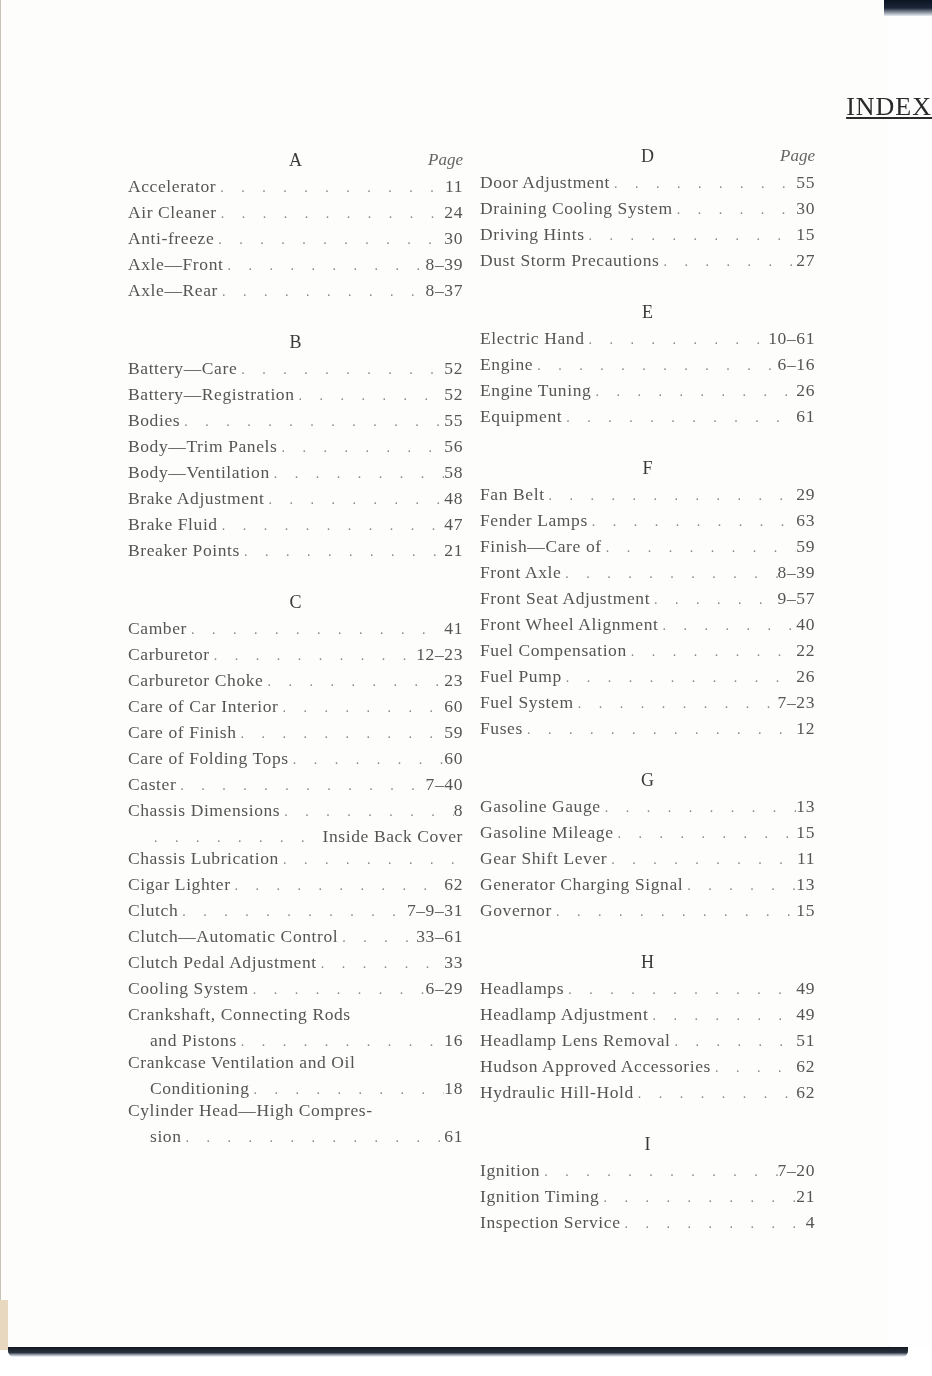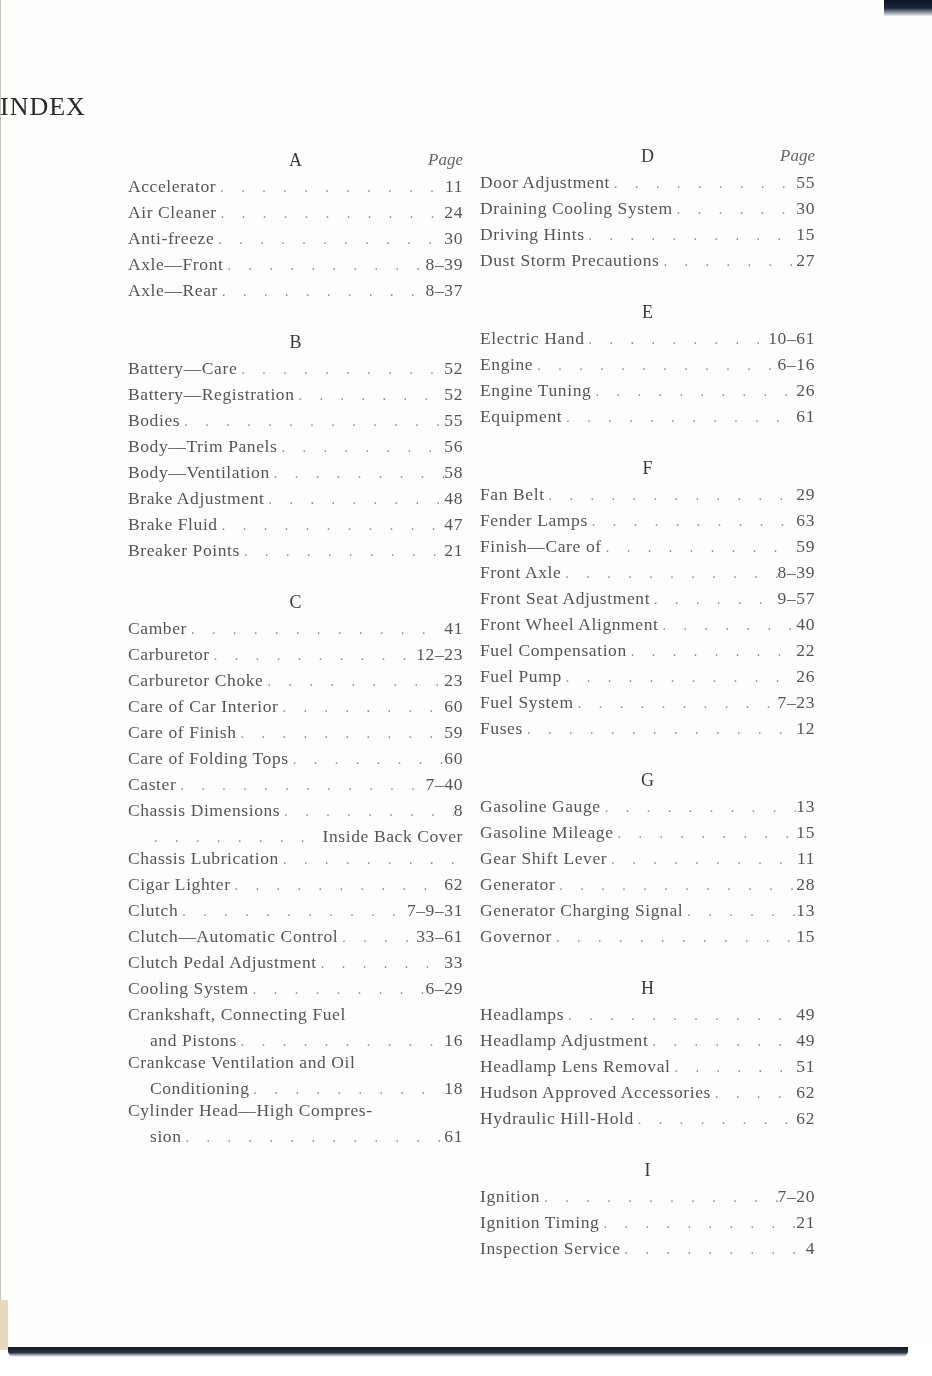--- a/index.html
+++ b/index.html
@@ -26,21 +26,21 @@
     position:absolute; left:8px; top:1347px; width:900px; height:10px;
     background:linear-gradient(to bottom,#111820 0%,#2a3240 55%,#b9c2cc 85%,#ffffff 100%);
     border-radius:0 0 6px 6px;
   }
   .left-edge {
     position:absolute; left:0; top:1300px; width:8px; height:50px;
     background:#e8d8c0;
   }
   .title {
     position:absolute; left:0; width:932px; top:92px;
-    text-align:left; font-size:26px; letter-spacing:1px; color:#2a2a2a;
+    text-align:right; font-size:26px; letter-spacing:1px; color:#2a2a2a;text-decoration:underline;
   }
   .col { position:absolute; color:#4a4a4a; }
   .col-left { left:128px; top:150px; width:335px; }
   .col-right { left:480px; top:146px; width:335px; }
   .sec-head {
     position:relative; height:26px; font-size:18px; color:#3a3a3a;
     text-align:center;
   }
   .sec-head .letter { display:inline-block; }
   .sec-head .pagehdr {
@@ -212,21 +212,21 @@
       <span class="name">Clutch Pedal Adjustment</span>
       <span class="dots"></span>
       <span class="pg">33</span>
     </div>
     <div class="entry">
       <span class="name">Cooling System</span>
       <span class="dots"></span>
       <span class="pg">6–29</span>
     </div>
     <div class="entry">
-      <span class="name">Crankshaft, Connecting Fuel</span>
+      <span class="name">Crankshaft, Connecting Rods</span>
       <span class="dots none"></span>
       <span class="pg"></span>
     </div>
     <div class="entry cont">
       <span class="name">and Pistons</span>
       <span class="dots"></span>
       <span class="pg">16</span>
     </div>
     <div class="entry">
       <span class="name">Crankcase Ventilation and Oil</span>
@@ -356,25 +356,20 @@
       <span class="name">Gasoline Mileage</span>
       <span class="dots"></span>
       <span class="pg">15</span>
     </div>
     <div class="entry">
       <span class="name">Gear Shift Lever</span>
       <span class="dots"></span>
       <span class="pg">11</span>
     </div>
     <div class="entry">
-      <span class="name">Generator</span>
-      <span class="dots"></span>
-      <span class="pg">28</span>
-    </div>
-    <div class="entry">
       <span class="name">Generator Charging Signal</span>
       <span class="dots"></span>
       <span class="pg">13</span>
     </div>
     <div class="entry">
       <span class="name">Governor</span>
       <span class="dots"></span>
       <span class="pg">15</span>
     </div>
     <div class="gap"></div>

